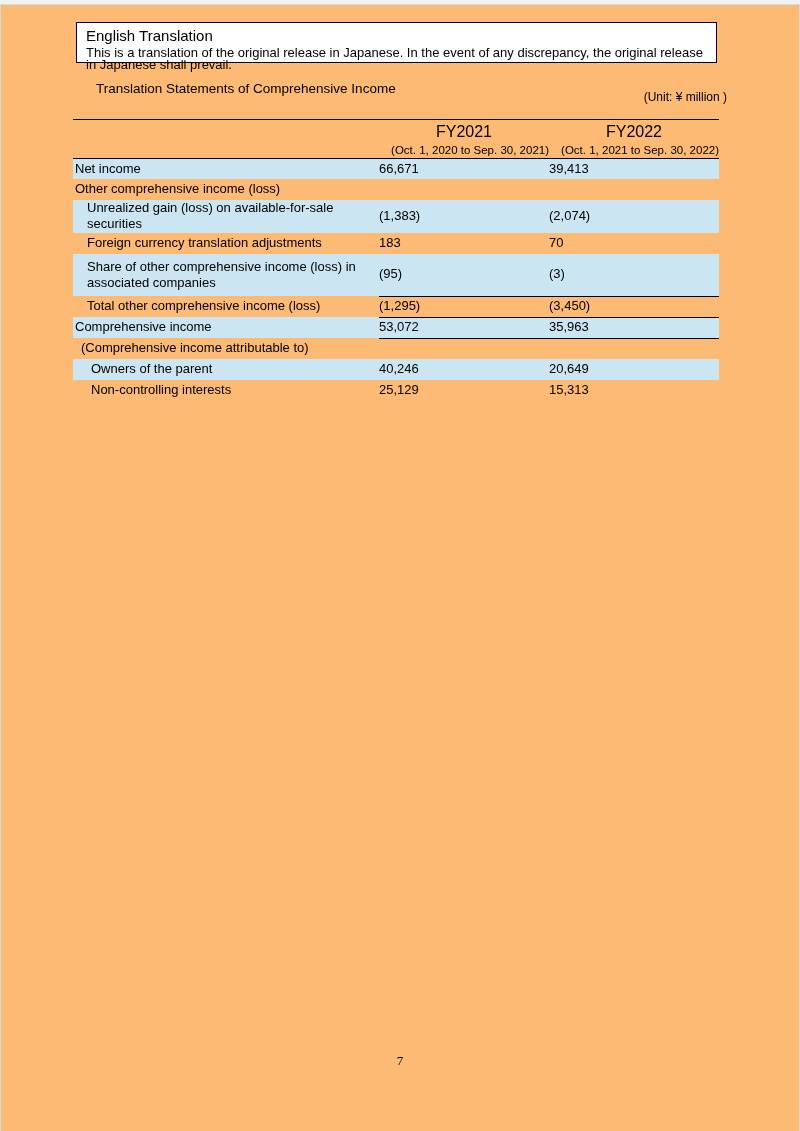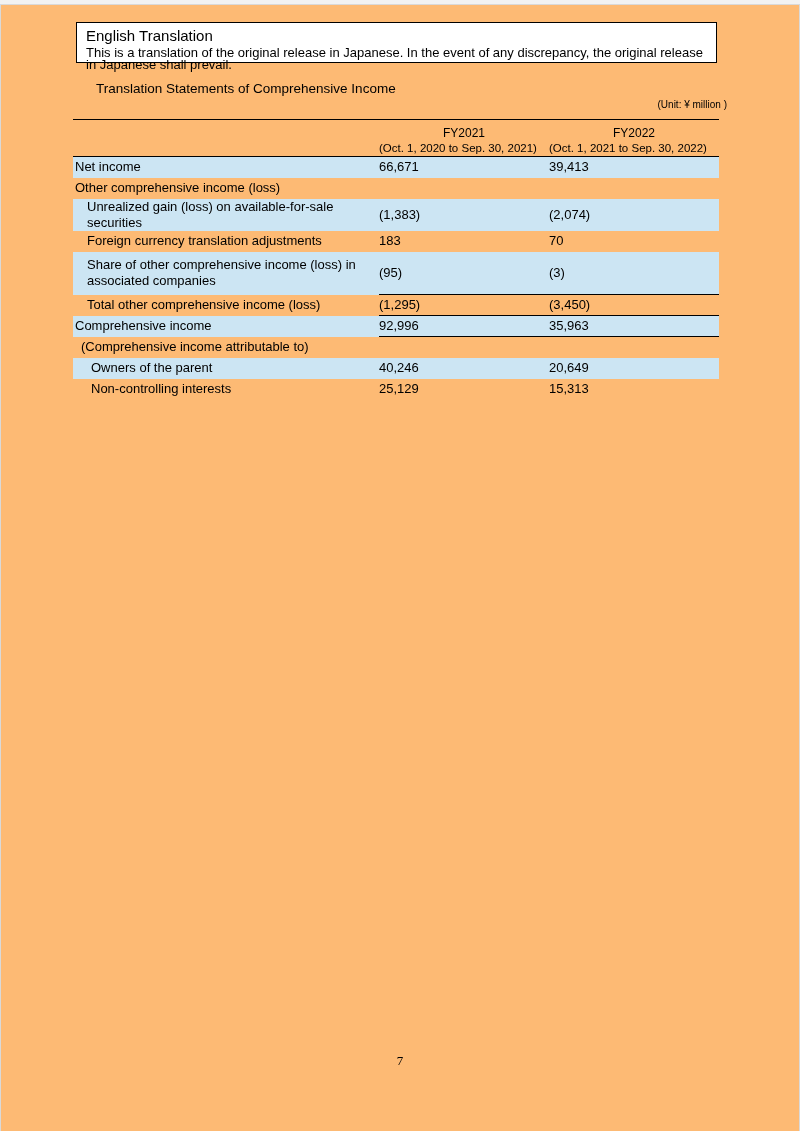--- a/index.html
+++ b/index.html
@@ -9,35 +9,35 @@
     position:relative; width:800px; height:1131px; background:#fdba74;
     margin:4px auto; border:1px solid #d9d9d9; overflow:hidden;
   }
   .translation-box {
     position:absolute; left:75px; top:17px; width:641px; height:41px;
     border:1px solid #000; padding:3px 9px 0 9px; background:#fff;
   }
   .translation-title { font-size:15px; line-height:19px; }
   .translation-disclaimer { font-size:13px; line-height:12px; margin-top:2px; }
   .doc-title { position:absolute; left:95px; top:76px; font-size:13.5px; }
-  .unit-note { position:absolute; right:72px; top:94px; font-size:10px; }
+  .unit-note { position:absolute; right:72px; top:85px; font-size:12px; }
 
   table.fin-table {
     position:absolute; left:72px; top:114px; width:646px;
     border-collapse:collapse; table-layout:fixed;
     border-top:1.5px solid #000;
     font-size:13px;
   }
   col.label-col  { width:306px; }
   col.value-col  { width:170px; }
 
-  thead th { font-weight:normal; font-size:12px; vertical-align:bottom; }
+  thead th { font-weight:normal; font-size:16px; vertical-align:bottom; }
   thead tr.fy-row th { height:20px; padding-top:3px; text-align:center; }
   thead tr.dates-row th {
-    height:17px; font-size:11.5px; text-align:left; white-space:nowrap;
+    height:17px; font-size:11.5px; text-align:right; white-space:nowrap;
     border-bottom:1px solid #000; padding-bottom:2px;
   }
 
   tbody td { height:21px; vertical-align:middle; line-height:1.25; }
   td.label-cell { text-align:left; padding-right:4px; }
   td.value-cell { text-align:left; padding-right:3px; white-space:nowrap; }
   tr.hl { background:#cce5f3; }
   tr.tall td { padding-top:5px; padding-bottom:5px; }
   td.rule-above { border-top:1px solid #000; }
   td.rule-below { border-bottom:1px solid #000; }
@@ -109,21 +109,21 @@
           <td class="value-cell">(95)</td>
           <td class="value-cell">(3)</td>
         </tr>
         <tr>
           <td class="label-cell indent-2">Total other comprehensive income (loss)</td>
           <td class="value-cell rule-above">(1,295)</td>
           <td class="value-cell rule-above">(3,450)</td>
         </tr>
         <tr class="hl">
           <td class="label-cell indent-0">Comprehensive income</td>
-          <td class="value-cell rule-above rule-below">92,996</td>
+          <td class="value-cell rule-above rule-below">53,072</td>
           <td class="value-cell rule-above rule-below">35,963</td>
         </tr>
         <tr>
           <td class="label-cell indent-1">(Comprehensive income attributable to)</td>
           <td class="value-cell"></td>
           <td class="value-cell"></td>
         </tr>
         <tr class="hl">
           <td class="label-cell indent-3">Owners of the parent</td>
           <td class="value-cell">40,246</td>

